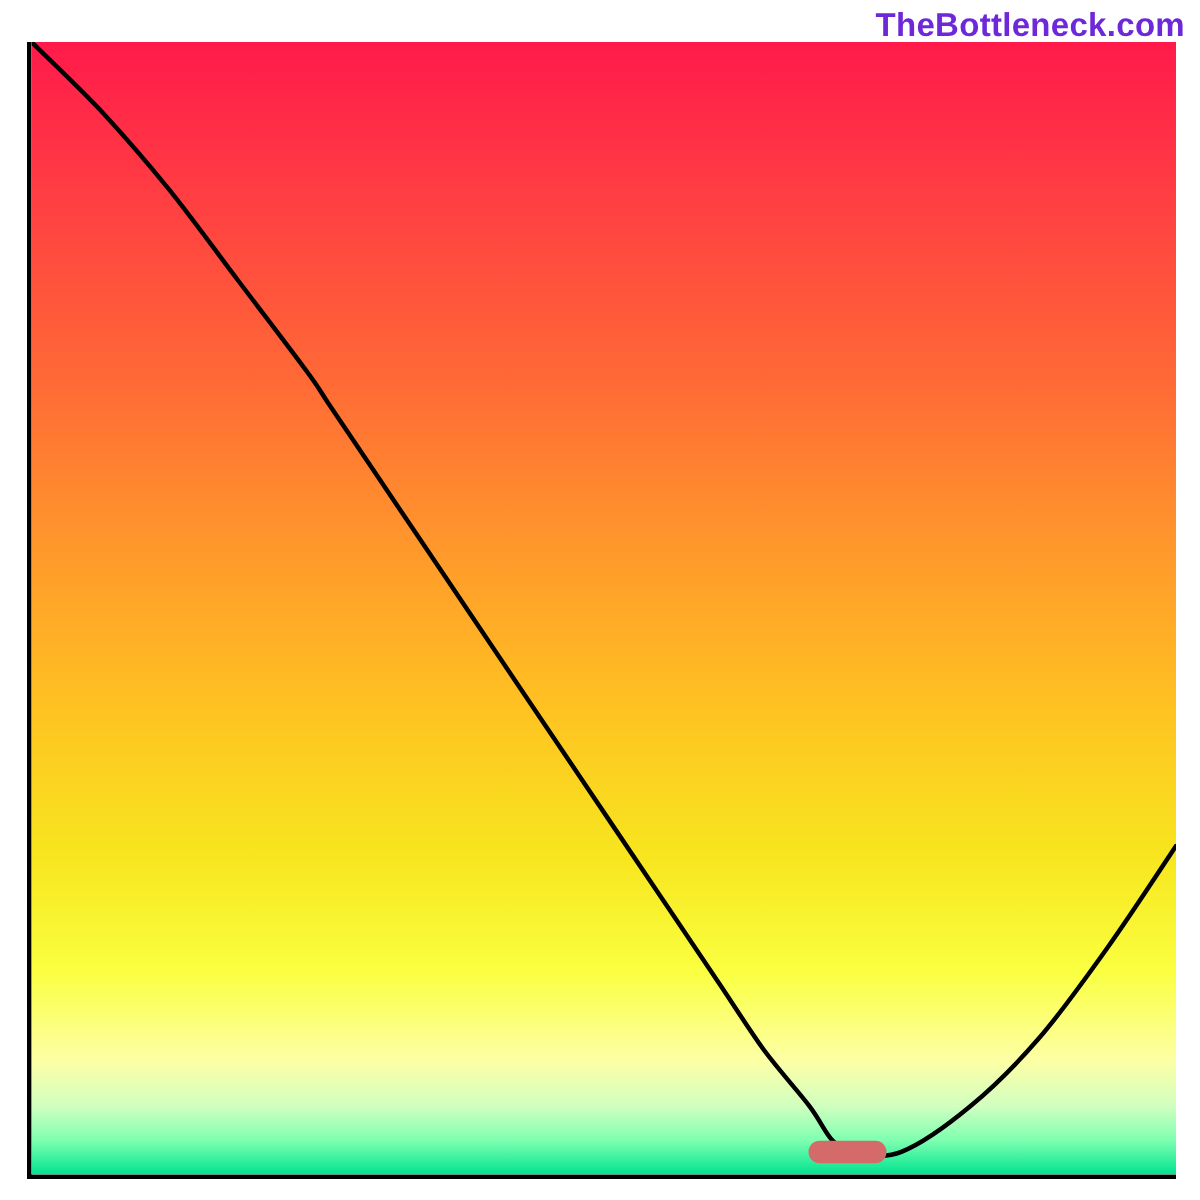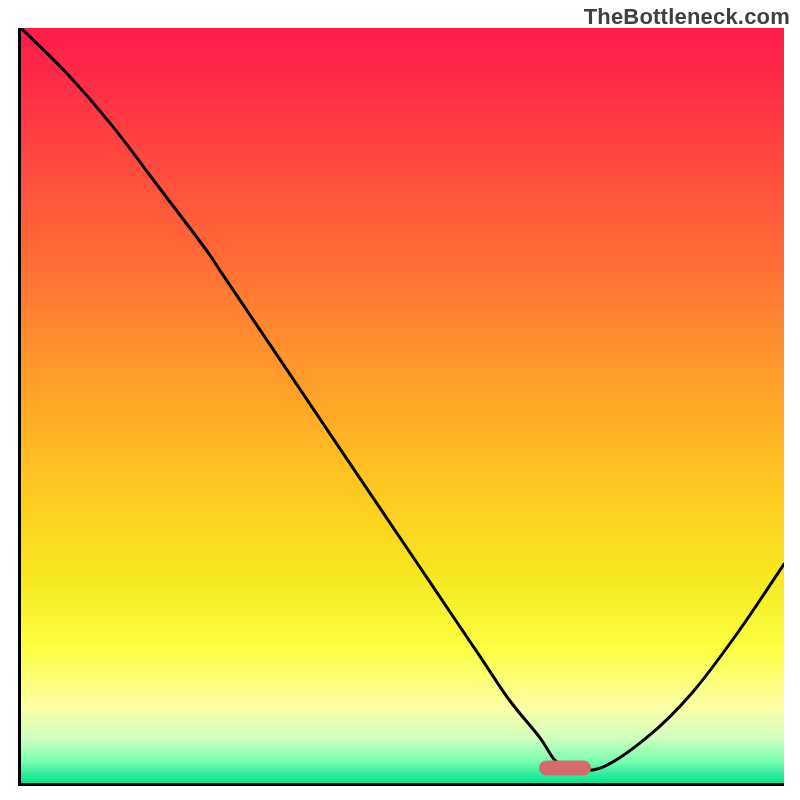--- a/index.html
+++ b/index.html
@@ -5,21 +5,21 @@
   * { margin: 0; padding: 0; box-sizing: border-box; }
   html, body { width: 800px; height: 800px; overflow: hidden; background: #fff; }
   .wrap { position: relative; width: 800px; height: 800px; }
   .watermark {
     position: absolute;
     top: 4px;
     right: 10px;
     font-family: Arial, Helvetica, sans-serif;
     font-size: 22px;
     font-weight: 600;
-    color: #404040;
+    color: #6d28d9;
     letter-spacing: 0.2px;
   }
   .plot {
     position: absolute;
     left: 18px;
     top: 28px;
     width: 766px;
     height: 758px;
     border-left: 3px solid #000;
     border-bottom: 3px solid #000;

